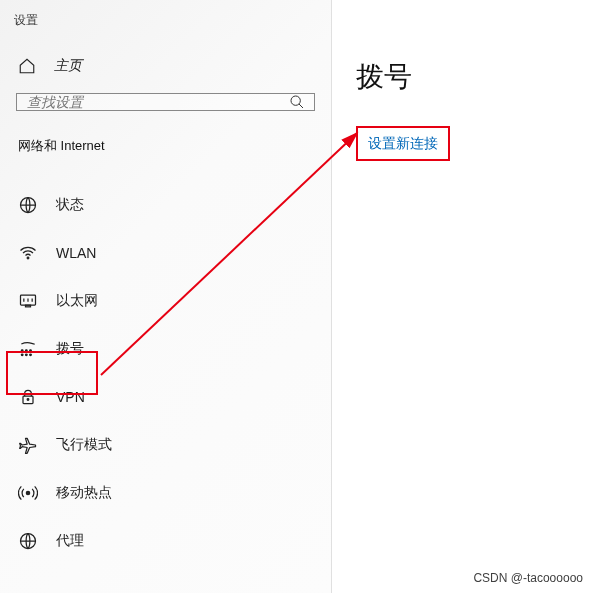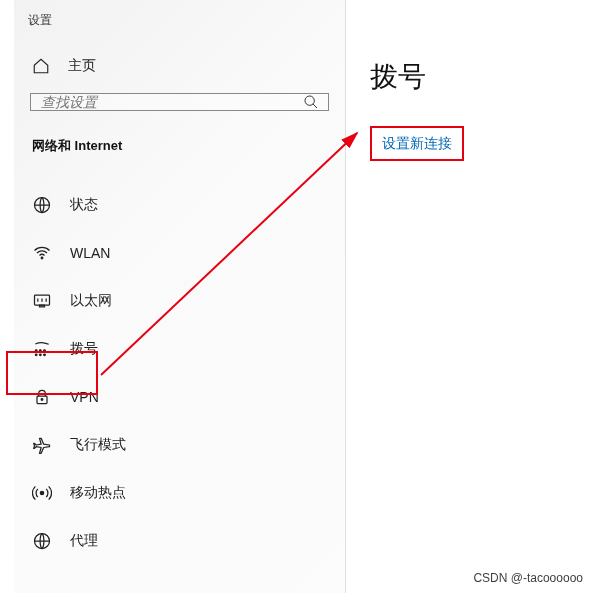--- a/index.html
+++ b/index.html
@@ -8,21 +8,20 @@
       width: 589px;
       height: 593px;
       position: relative;
       background: #fff;
       overflow: hidden;
     }
     .window {
       display: flex;
       width: 100%;
       height: 100%;
-      padding-left: 14px;
     }
     .sidebar {
       width: 332px;
       height: 100%;
       background: linear-gradient(135deg, #f2f2f2 0%, #fafafa 40%, #fcfcfc 100%);
       border-right: 1px solid #e0e0e0;
       padding-top: 10px;
       display: flex;
       flex-direction: column;
     }
@@ -32,20 +31,21 @@
       padding: 2px 14px 18px 14px;
     }
     .home-row {
       display: flex;
       align-items: center;
       gap: 18px;
       padding: 10px 18px;
       font-size: 14px;
       color: #222;
       cursor: pointer;
+      font-style: italic;
     }
     .search-wrap {
       margin: 8px 16px 4px 16px;
       position: relative;
     }
     .search-input {
       width: 100%;
       height: 18px;
       border: 1px solid #888;
       background: rgba(255,255,255,0.35);
@@ -57,21 +57,21 @@
     }
     .search-icon-wrap {
       position: absolute;
       right: 10px;
       top: 50%;
       transform: translateY(-50%);
       color: #333;
     }
     .section-header {
       font-size: 13px;
-      font-weight: 700;
+      font-weight: 400;
       color: #111;
       padding: 22px 18px 6px 18px;
     }
     .nav-list {
       display: flex;
       flex-direction: column;
       margin-top: 20px;
     }
     .nav-item {
       display: flex;

